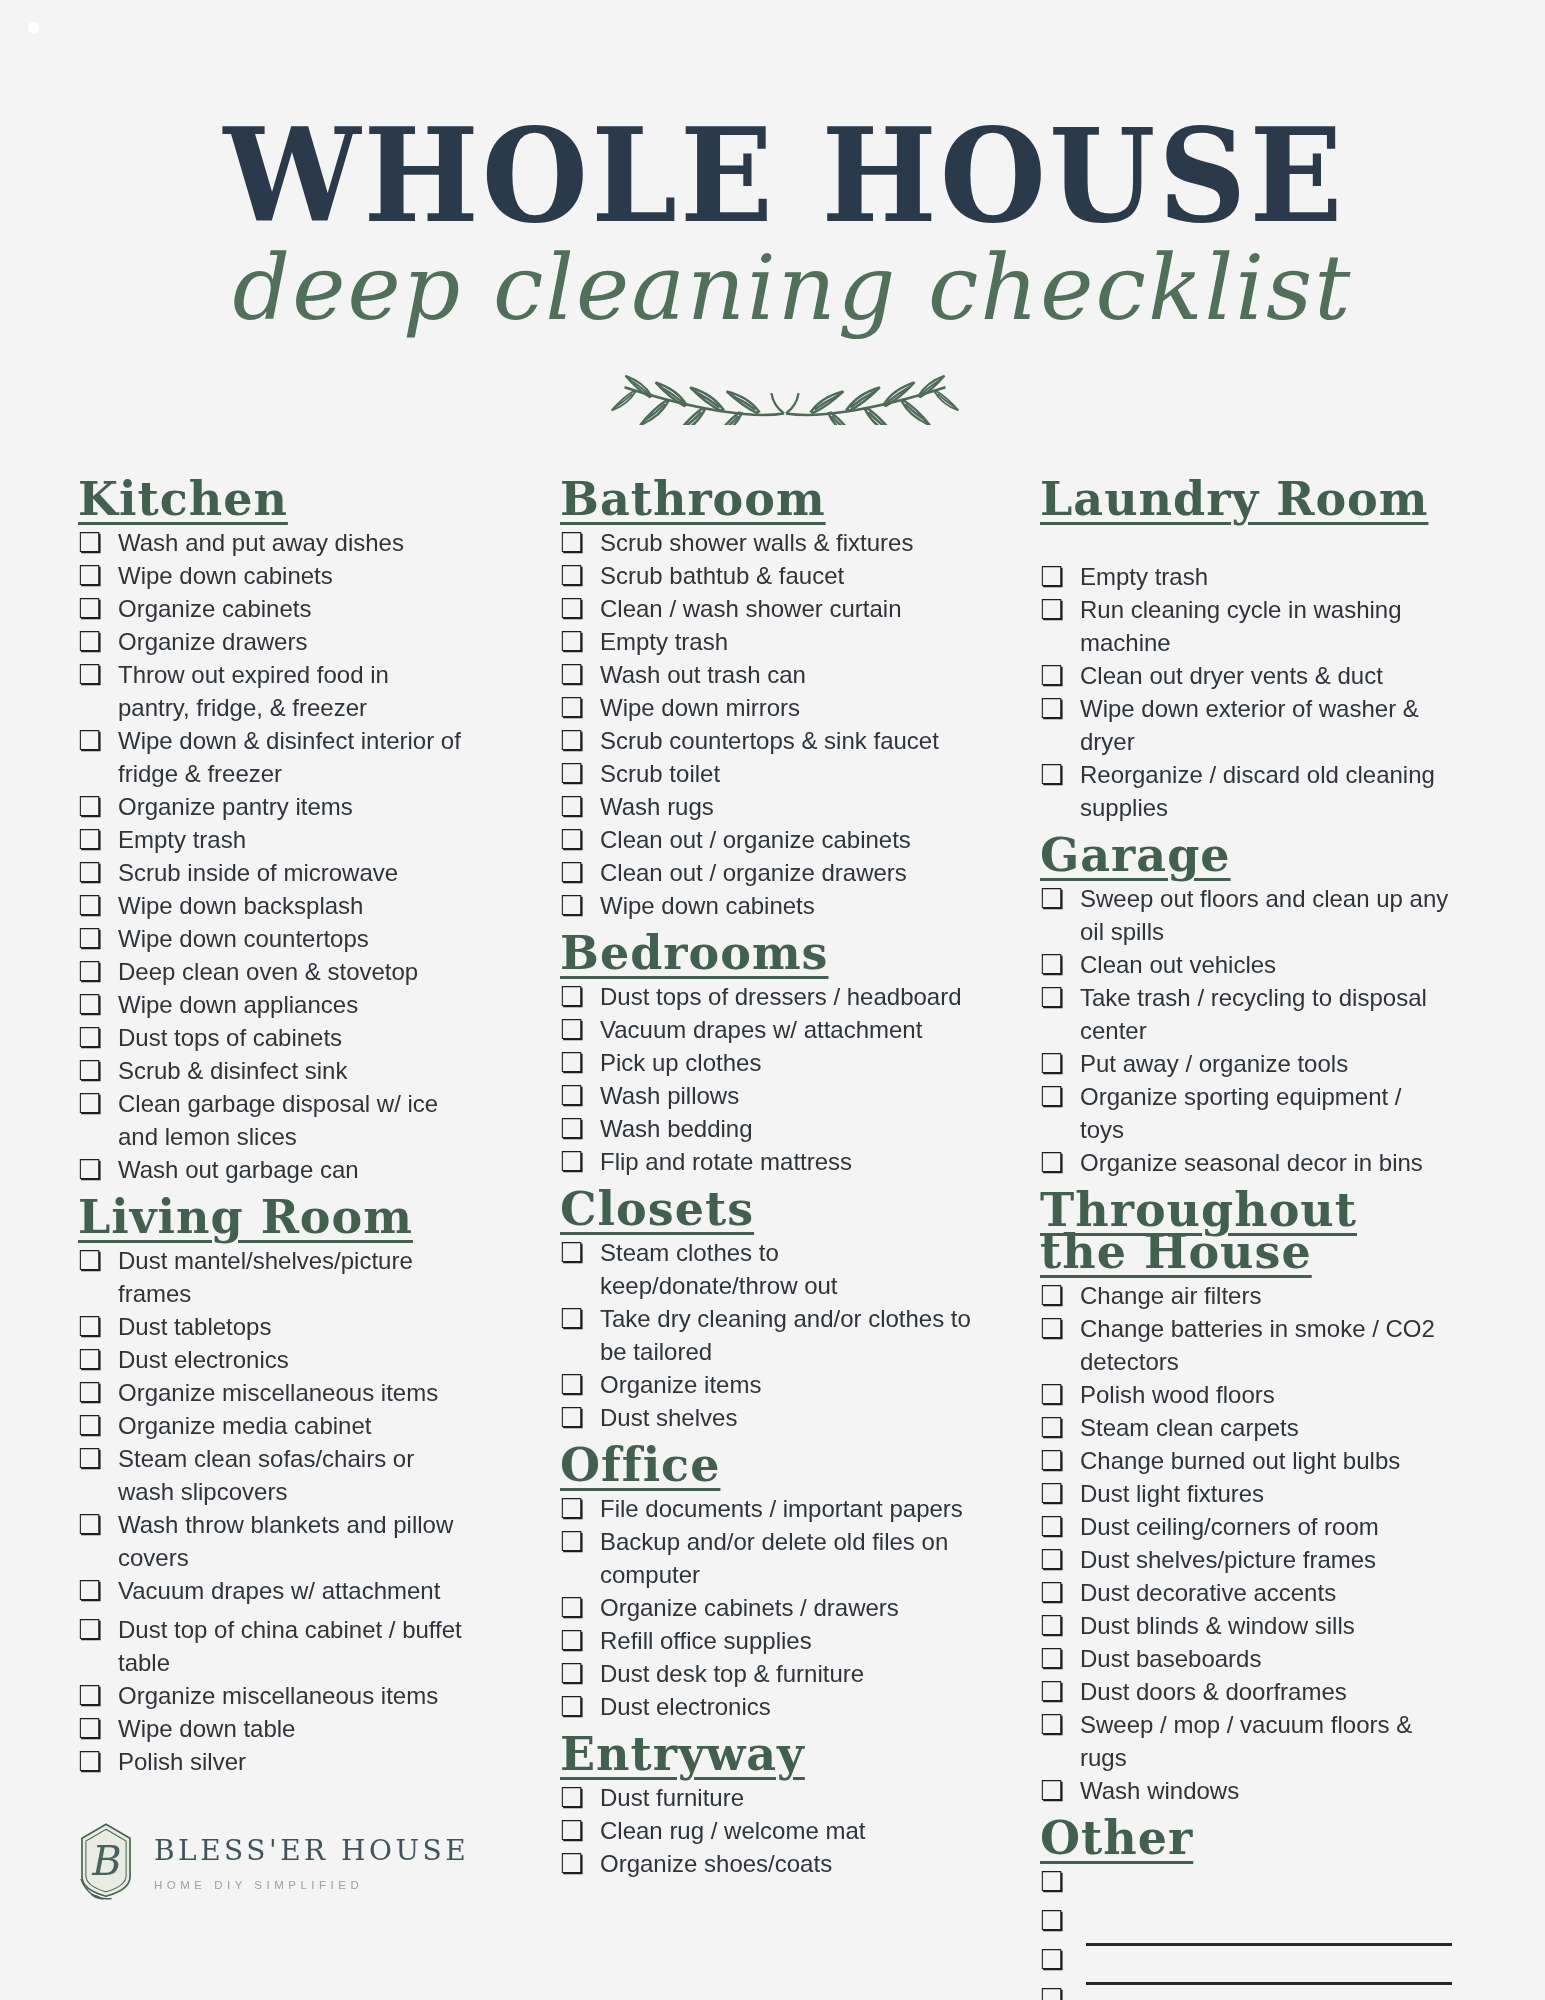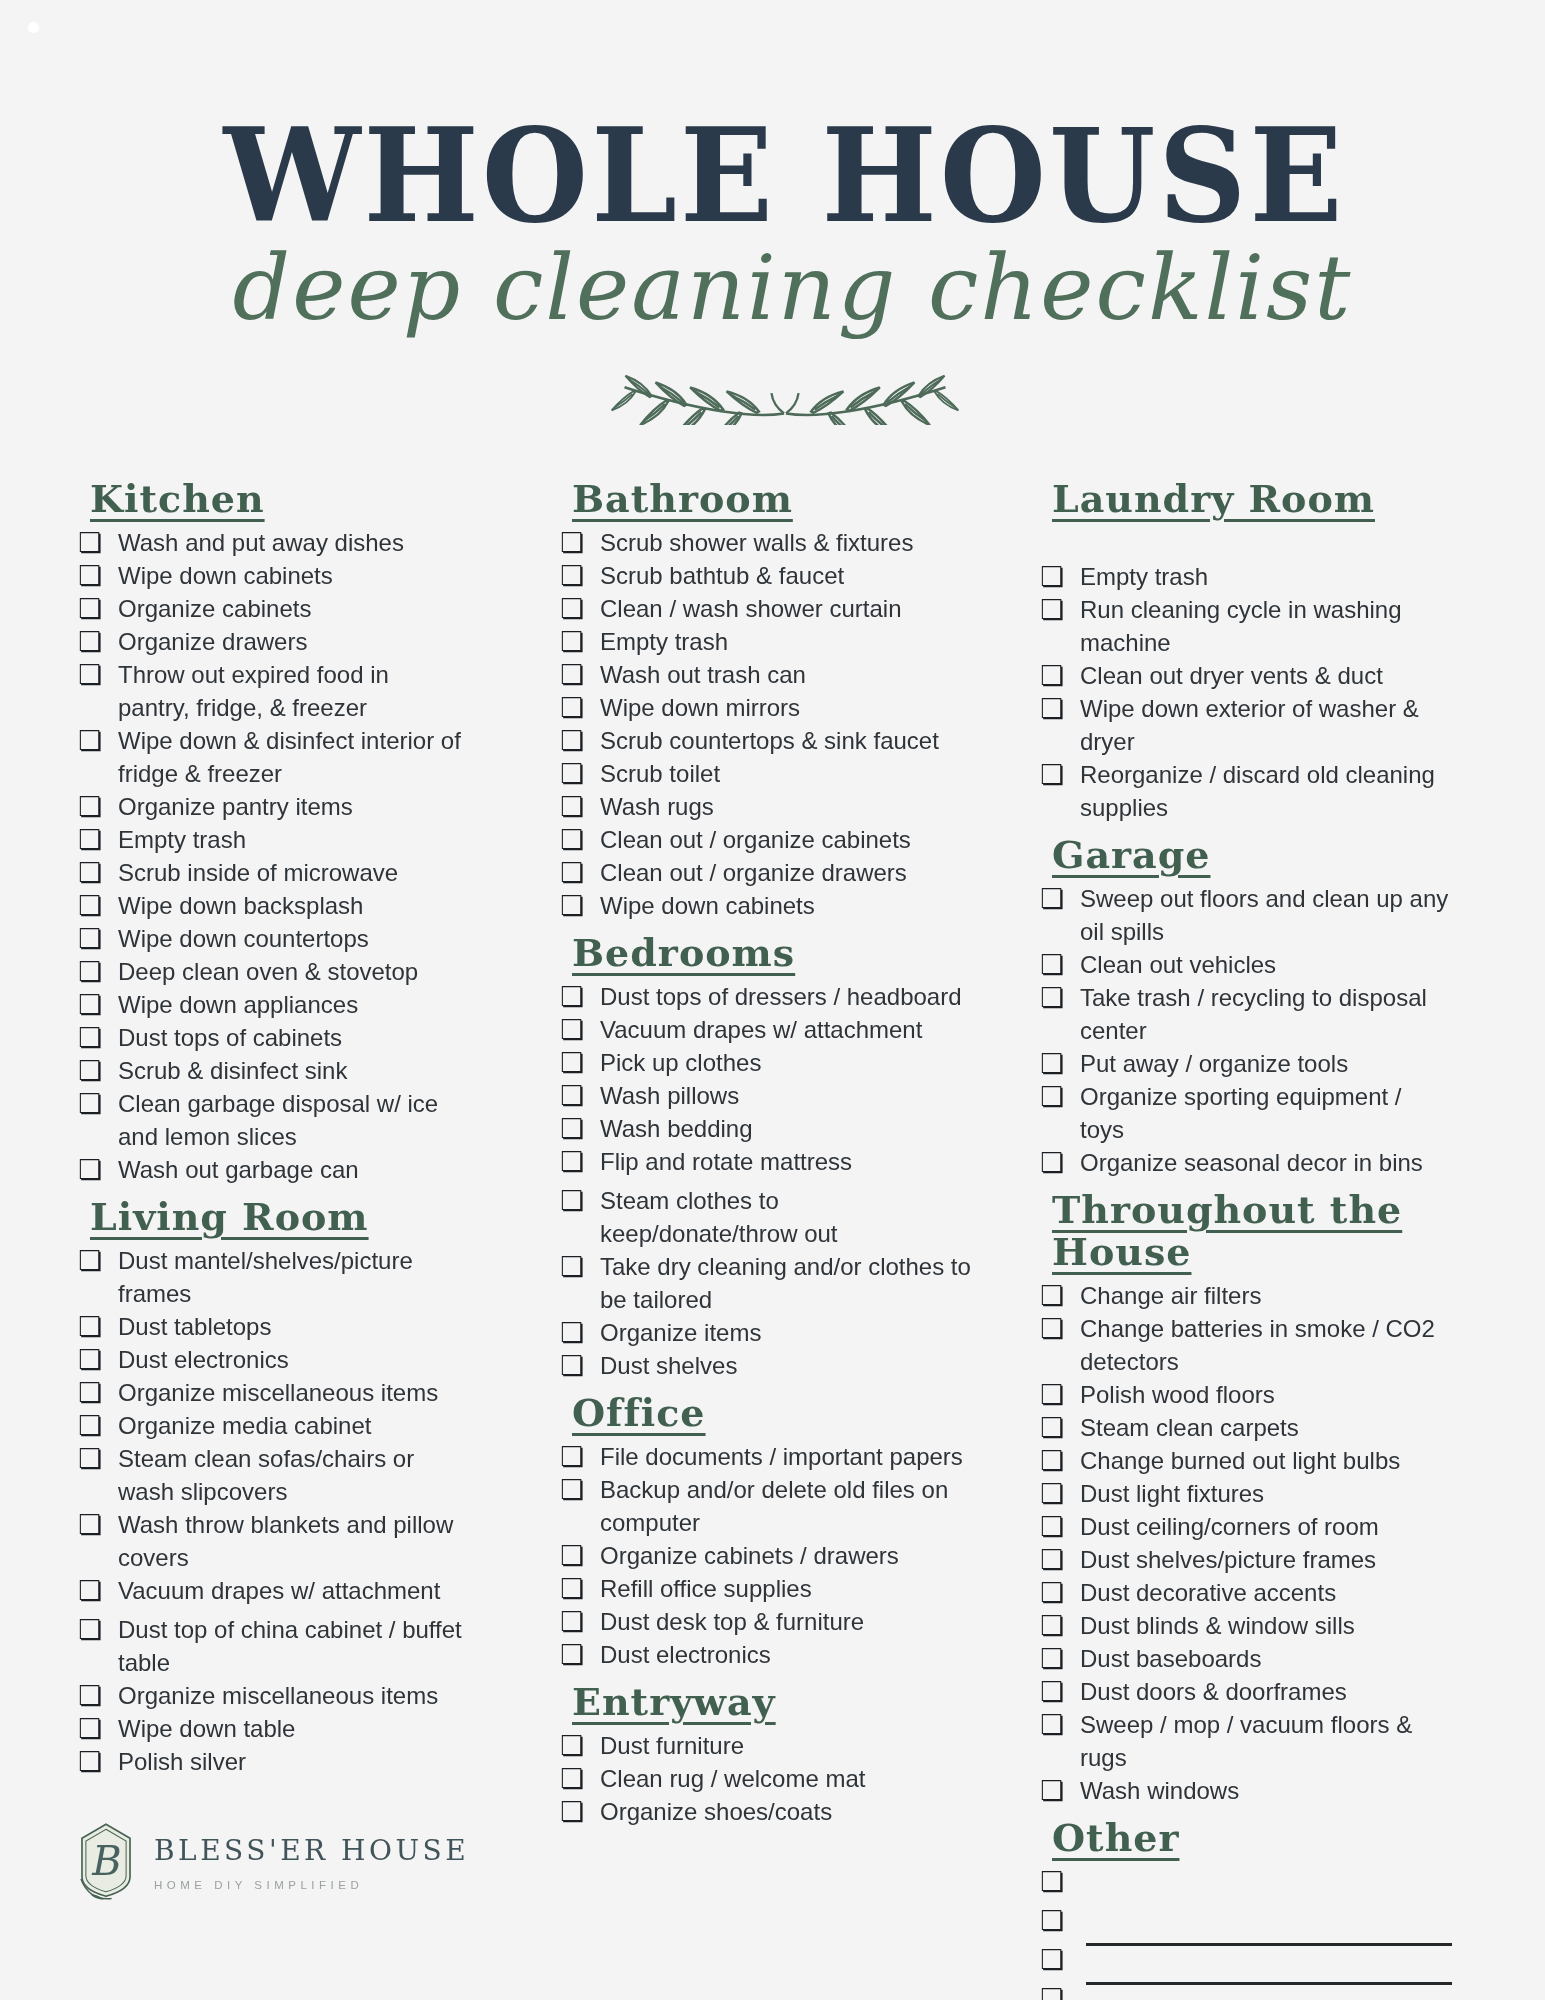--- a/index.html
+++ b/index.html
@@ -17,22 +17,22 @@
   .laurel-wrap{margin-top:34px;}
   .laurel{width:350px;height:58px;}
 
   
   .columns{position:absolute;top:478px;left:0;width:1545px;display:flex;align-items:flex-start;}
   .col{flex:0 0 auto;}
   .col:nth-child(1){width:387px;margin-left:78px;}
   .col:nth-child(2){width:412px;margin-left:95px;}
   .col:nth-child(3){width:412px;margin-left:68px;}
 
-  .sec-title{margin:10px 0 6px 12px;font-family:"DejaVu Serif","Liberation Serif",serif;font-weight:700;
-             font-size:38px;line-height:42px;letter-spacing:1px;color:#426050;
+  .sec-title{margin:10px 0 6px 0;font-family:"DejaVu Serif","Liberation Serif",serif;font-weight:700;
+             font-size:46px;line-height:42px;letter-spacing:1px;color:#426050;
              text-decoration:underline;text-decoration-thickness:3px;text-underline-offset:7px;}
   .col .sec-title:first-child{margin-top:0;}
 
   .items{list-style:none;margin:6px 0 2px 0;padding:0;}
   .items.spaced{margin-top:40px;}
   .item{display:flex;align-items:flex-start;font-size:24px;line-height:33px;color:#2f3439;}
   .loose .item{margin-bottom:6px;}
   .cb{flex:0 0 40px;width:40px;font-family:"DejaVu Sans",sans-serif;font-size:27px;line-height:33px;color:#1b1f23;}
   .txt{flex:0 1 auto;}
   .blank{flex:1 0 60px;margin:0 0 5px 6px;border-bottom:3px solid #24282b;}
@@ -279,20 +279,21 @@
           </li>
           <li class="item">
             <span class="cb">❏</span>
             <span class="txt">Wash bedding</span>
           </li>
           <li class="item">
             <span class="cb">❏</span>
             <span class="txt">Flip and rotate mattress</span>
           </li>
         </ul>
+        <h2 class="sec-title">Closets</h2>
         <ul class="items">
           <li class="item">
             <span class="cb">❏</span>
             <span class="txt">Steam clothes to keep/donate/throw out</span>
           </li>
           <li class="item">
             <span class="cb">❏</span>
             <span class="txt">Take dry cleaning and/or clothes to be tailored</span>
           </li>
           <li class="item">

